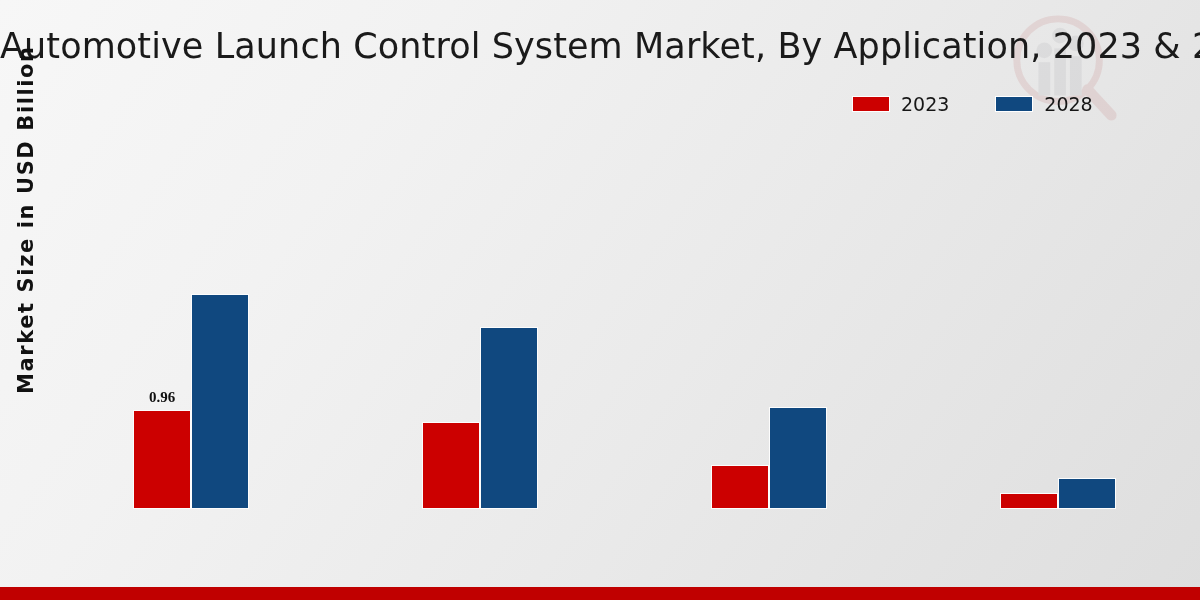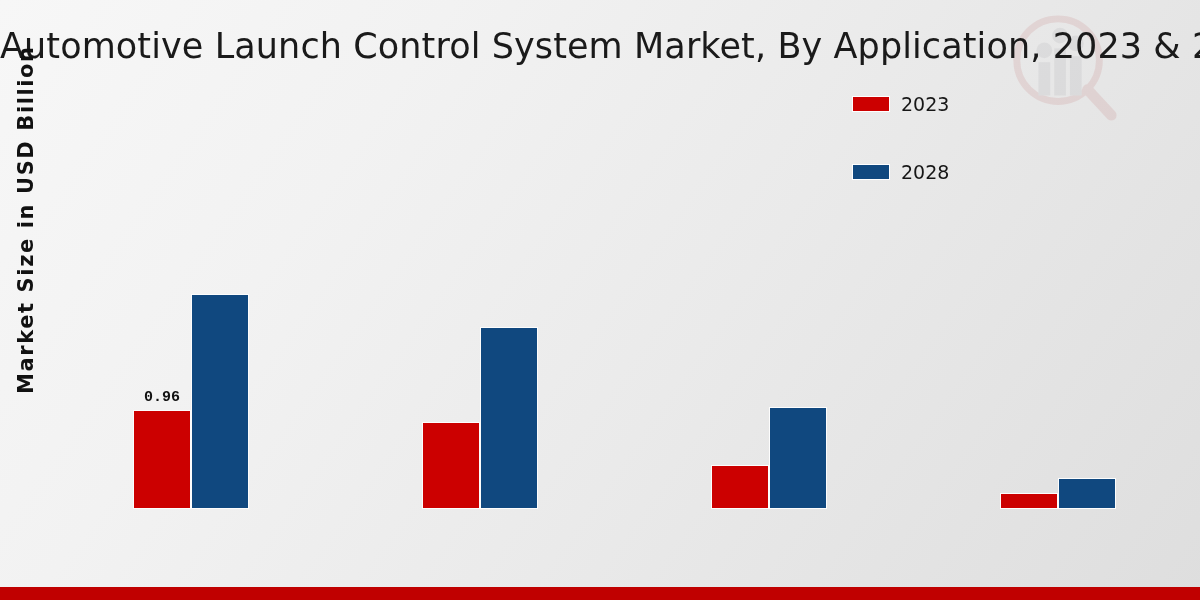--- a/index.html
+++ b/index.html
@@ -49,21 +49,20 @@
   }
 
   
   #legend {
     position: absolute;
     top: 93px;
     left: 852px;
     display: flex;
     align-items: center;
     gap: 46px;
-    flex-direction: column;
   }
   .legend-item {
     display: flex;
     align-items: center;
     gap: 11px;
   }
   .legend-swatch {
     width: 38px;
     height: 16px;
     border: 1px solid #ffffff;
@@ -118,21 +117,21 @@
 
   .bar-value {
     position: absolute;
     bottom: 4px;
     left: 0;
     width: 58px;
     text-align: center;
     font-size: 15px;
     font-weight: 700;
     color: #111111;
-    font-family: Liberation Mono, monospace;
+    font-family: Liberation Serif, serif;
   }
 
   
   #footer-bar {
     position: absolute;
     left: 0;
     top: 587px;
     width: 1200px;
     height: 13px;
     background: #c00000;

